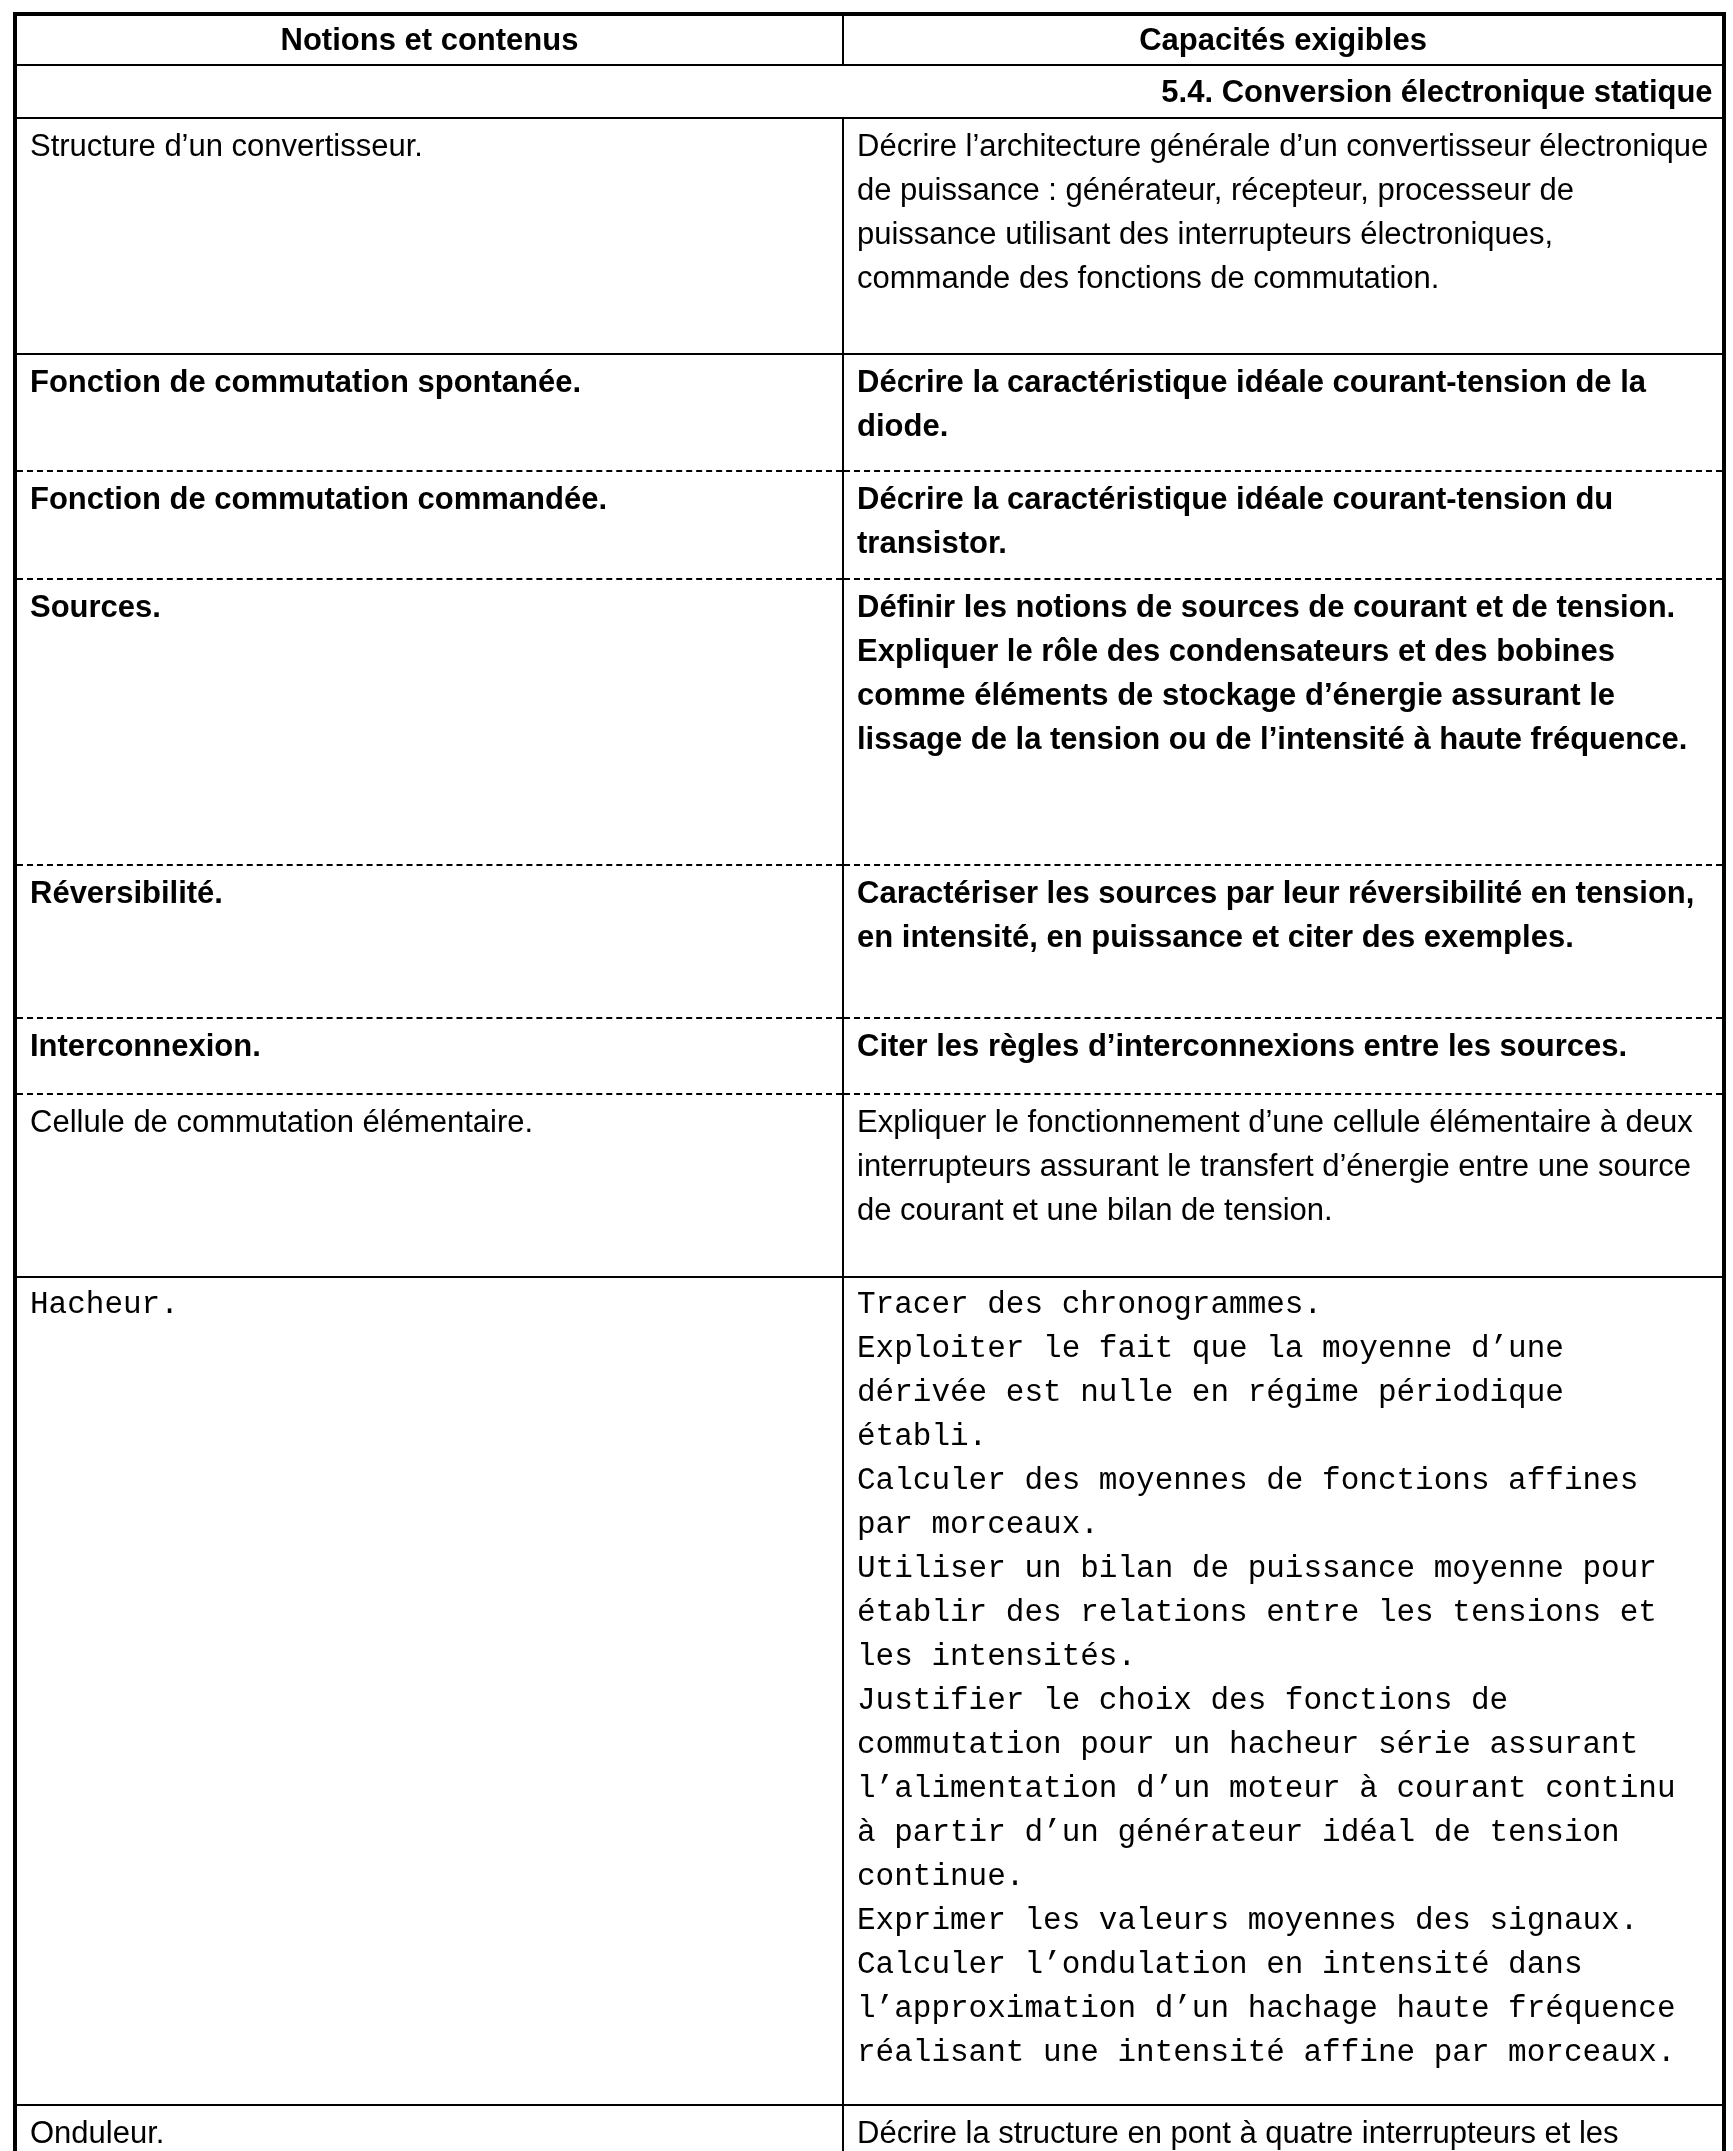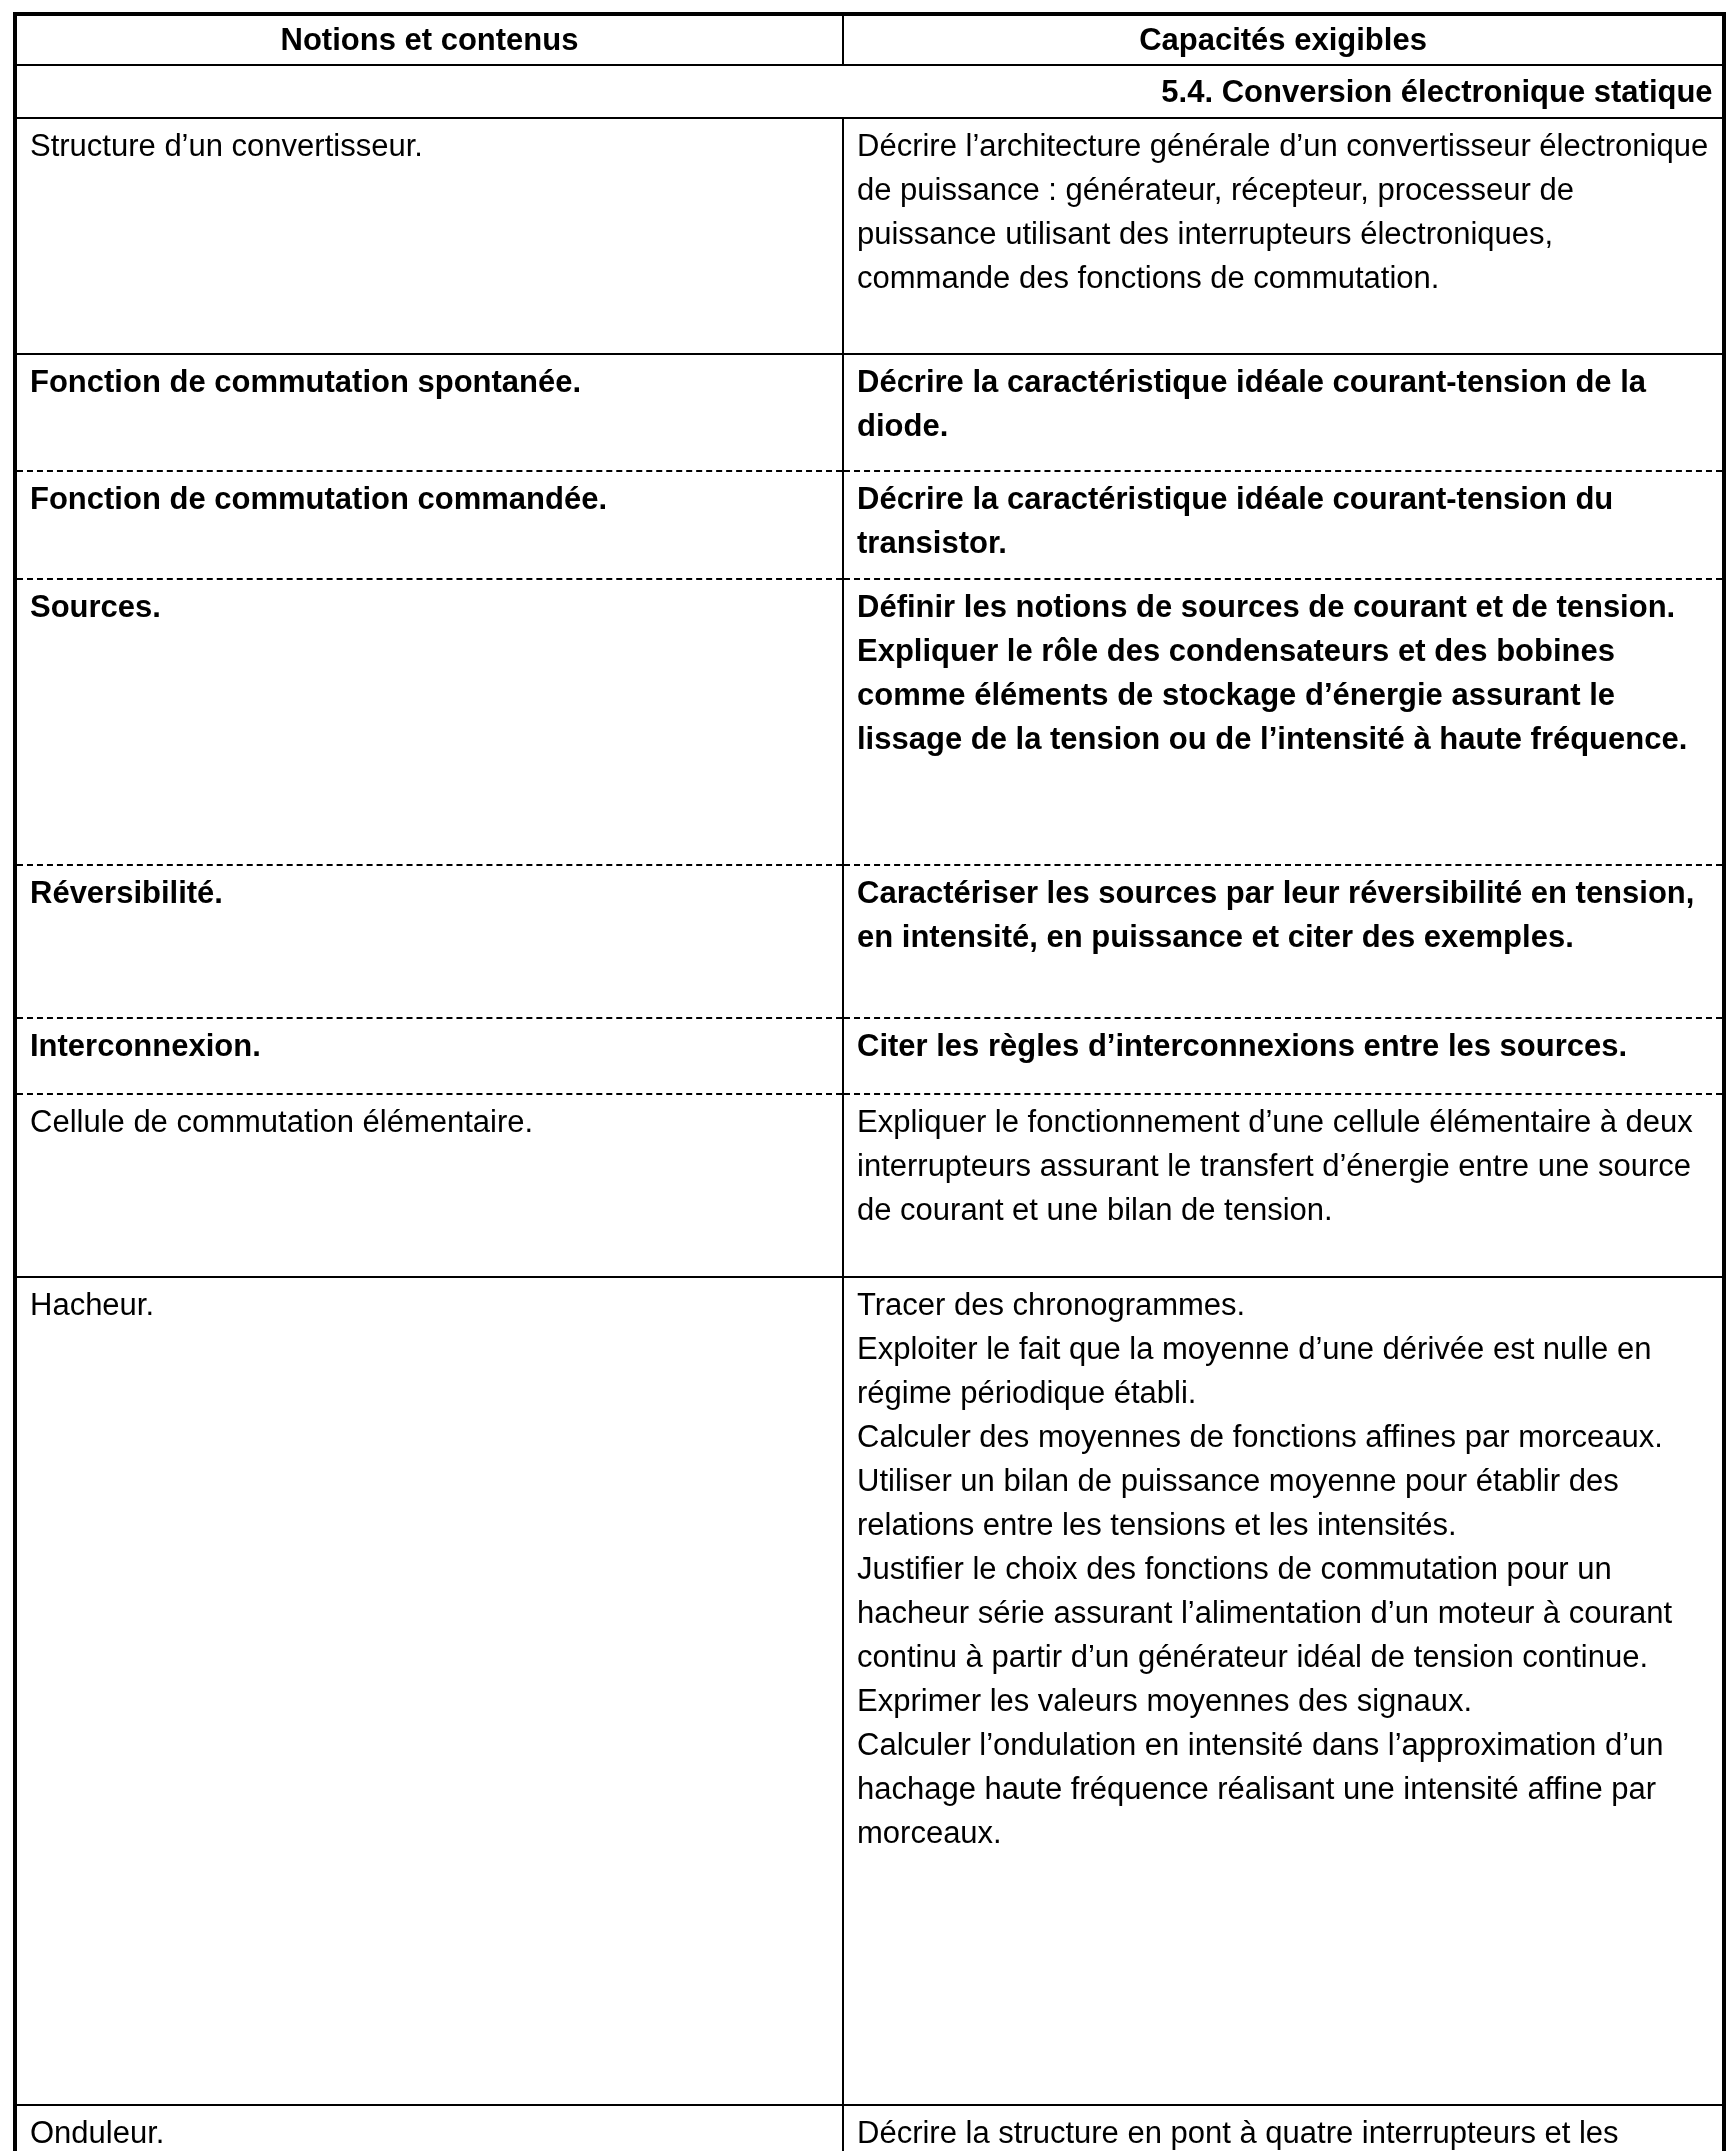--- a/index.html
+++ b/index.html
@@ -135,21 +135,21 @@
           </td>
         </tr>
         <tr class="body-row sep-solid" style="height: 183px;">
           <td class="notion-cell">
             <div class="notion-text">Cellule de commutation élémentaire.</div>
           </td>
           <td class="capacite-cell">
             <div class="capacite-text">Expliquer le fonctionnement d’une cellule élémentaire à deux interrupteurs assurant le transfert d’énergie entre une source de courant et une bilan de tension.</div>
           </td>
         </tr>
-        <tr class="body-row sep-solid" style="height: 828px;">
+        <tr class="body-row sep-solid" style="height: 828px; font-family: Liberation Mono, monospace;">
           <td class="notion-cell">
             <div class="notion-text">Hacheur.</div>
           </td>
           <td class="capacite-cell">
             <div class="capacite-text">Tracer des chronogrammes.</div>
             <div class="capacite-text">Exploiter le fait que la moyenne d’une dérivée est nulle en régime périodique établi.</div>
             <div class="capacite-text">Calculer des moyennes de fonctions affines par morceaux.</div>
             <div class="capacite-text">Utiliser un bilan de puissance moyenne pour établir des relations entre les tensions et les intensités.</div>
             <div class="capacite-text">Justifier le choix des fonctions de commutation pour un hacheur série assurant l’alimentation d’un moteur à courant continu à partir d’un générateur idéal de tension continue.</div>
             <div class="capacite-text">Exprimer les valeurs moyennes des signaux.</div>

